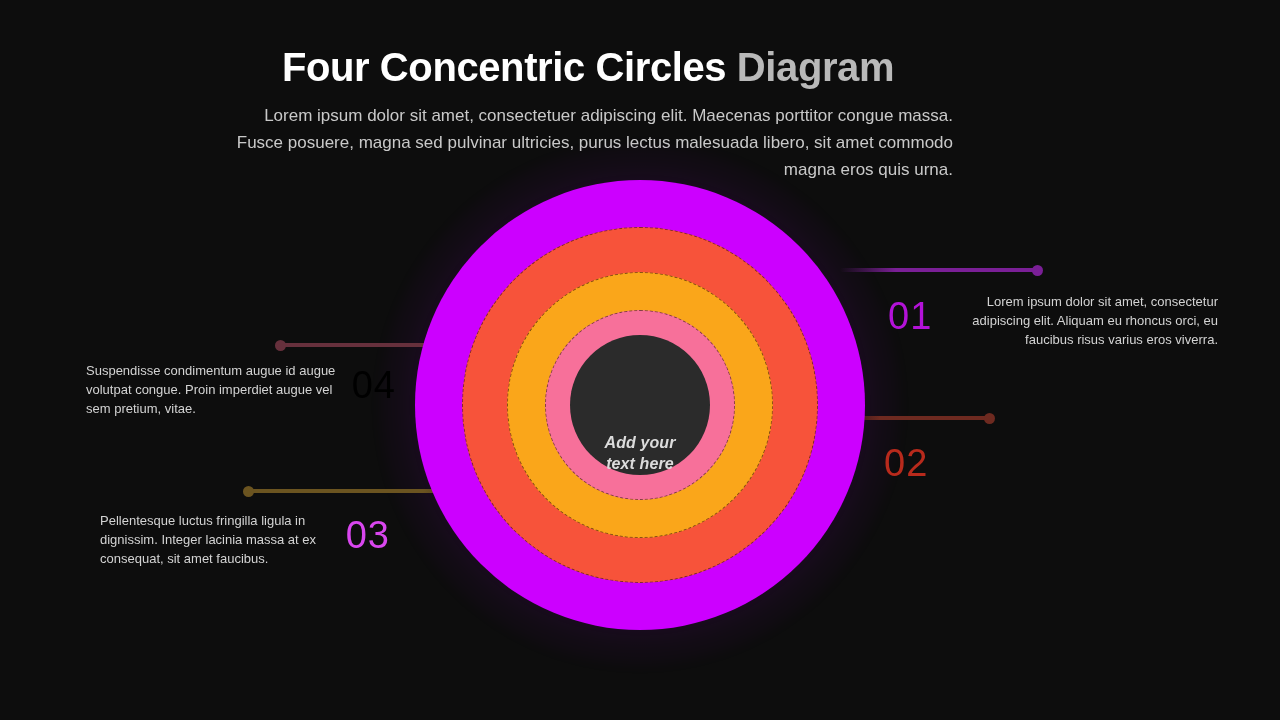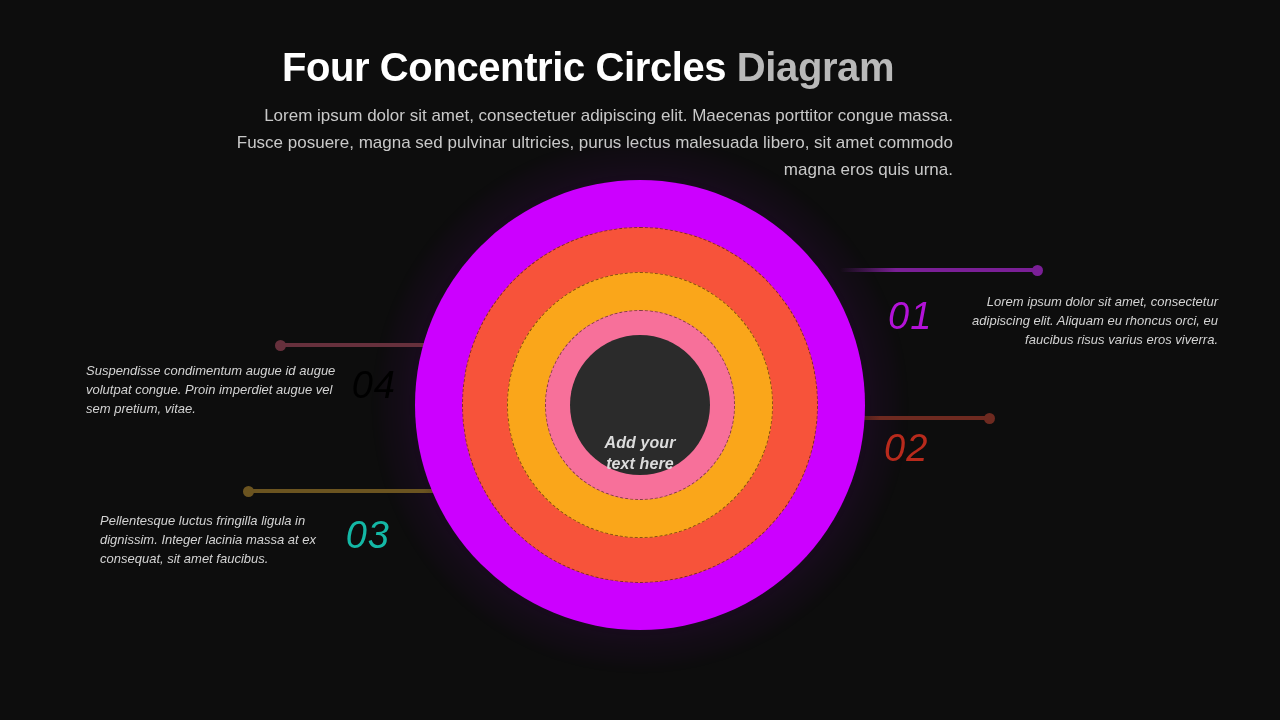--- a/index.html
+++ b/index.html
@@ -127,21 +127,20 @@
     top: -3.5px;
   }
   .conn-dot.right { right: -3px; }
   .conn-dot.left  { left: -3px; }
 
   
   .callout {
     position: absolute;
     display: flex;
     align-items: flex-start;
-    font-style: italic;
   }
   .callout.right { flex-direction: row; }
   .callout.left  { flex-direction: row; }
 
   .cal-num {
     font-size: 38px;
     font-weight: 300;
     line-height: 1;
     letter-spacing: 1px;
     white-space: nowrap;
@@ -195,27 +194,27 @@
         <span>Add your</span><br>
         <span>text here</span>
       </div>
     </div>
 
     <div class="callout right" id="callout-01" style="left: 888px; top: 293px; width: 330px;">
       <div class="cal-num" style="color: rgb(179, 18, 216);">01</div>
       <div class="cal-body">Lorem ipsum dolor sit amet, consectetur adipiscing elit. Aliquam eu rhoncus orci, eu faucibus risus varius eros viverra.</div>
     </div>
 
-    <div class="callout right" id="callout-02" style="left: 884px; top: 425px; width: 338px;">
+    <div class="callout right" id="callout-02" style="left: 884px; top: 440px; width: 338px;">
       <div class="cal-num" style="color: rgb(184, 42, 28);">02</div>
     </div>
 
     <div class="callout left" id="callout-03" style="left: 100px; top: 512px; width: 290px;">
       <div class="cal-body">Pellentesque luctus fringilla ligula in dignissim. Integer lacinia massa at ex consequat, sit amet faucibus.</div>
-      <div class="cal-num" style="color: #14b8a6;">03</div>
+      <div class="cal-num" style="color: #d946ef;">03</div>
     </div>
 
     <div class="callout left" id="callout-04" style="left: 86px; top: 362px; width: 310px;">
       <div class="cal-body">Suspendisse condimentum augue id augue volutpat congue. Proin imperdiet augue vel sem pretium, vitae.</div>
       <div class="cal-num">04</div>
     </div>
 
   </div>
 </div>
 

